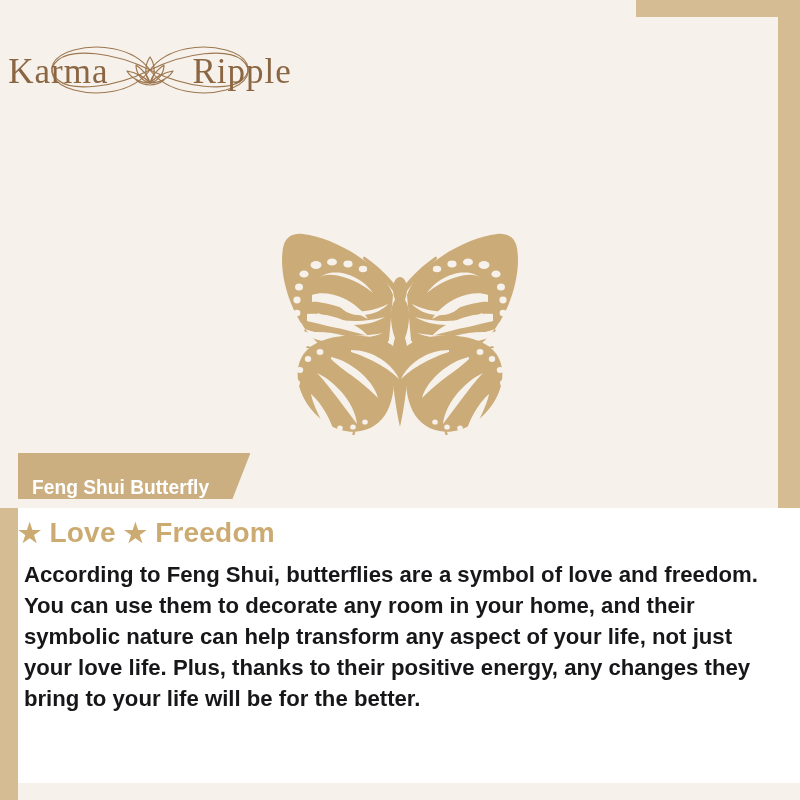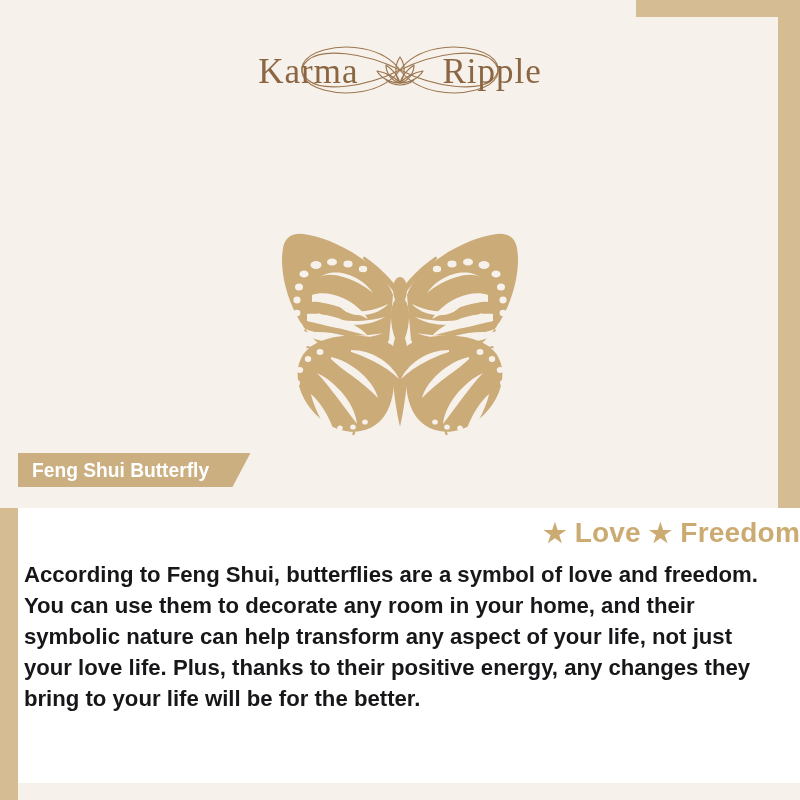--- a/index.html
+++ b/index.html
@@ -60,21 +60,21 @@
 
   
   .logo-wrap {
     position: absolute;
     left: 0;
     top: 38px;
     width: 800px;
     height: 68px;
     display: flex;
     align-items: center;
-    justify-content: center;
+    justify-content: flex-start;
   }
   .logo-inner {
     position: relative;
     width: 300px;
     height: 68px;
     display: flex;
     align-items: center;
     justify-content: center;
   }
   .logo-text {
@@ -155,22 +155,22 @@
   }
 
   
   .badge {
     position: absolute;
     left: 18px;
     top: 453px;
     height: 34px;
     background: #cbaf81;
     display: flex;
-    align-items: center;
-    padding: 0 34px 0 14px;
+    align-items: flex-end;
+    padding: 12px 34px 0 14px;
     clip-path: polygon(0 0, 100% 0, calc(100% - 18px) 100%, 0 100%);
   }
   .badge-text {
     font-family: "Liberation Sans Narrow", "Liberation Sans", sans-serif;
     font-weight: bold;
     font-size: 20px;
     color: #ffffff;
     white-space: nowrap;
     transform: scaleX(0.96);
     transform-origin: left center;
@@ -181,21 +181,21 @@
     position: absolute;
     left: 18px;
     top: 508px;
     width: 782px;
     height: 275px;
     background: #ffffff;
   }
   .subtitle {
     margin: 0;
     padding: 9px 0 0 0;
-    text-align: right;
+    text-align: left;
     font-family: "Liberation Sans Narrow", "Liberation Sans", sans-serif;
     font-weight: bold;
     font-size: 28px;
     color: #cbab72;
     white-space: nowrap;
     letter-spacing: 0.2px;
   }
   .subtitle .star { font-size: 26px; }
   .body-copy {
     margin: 0;

